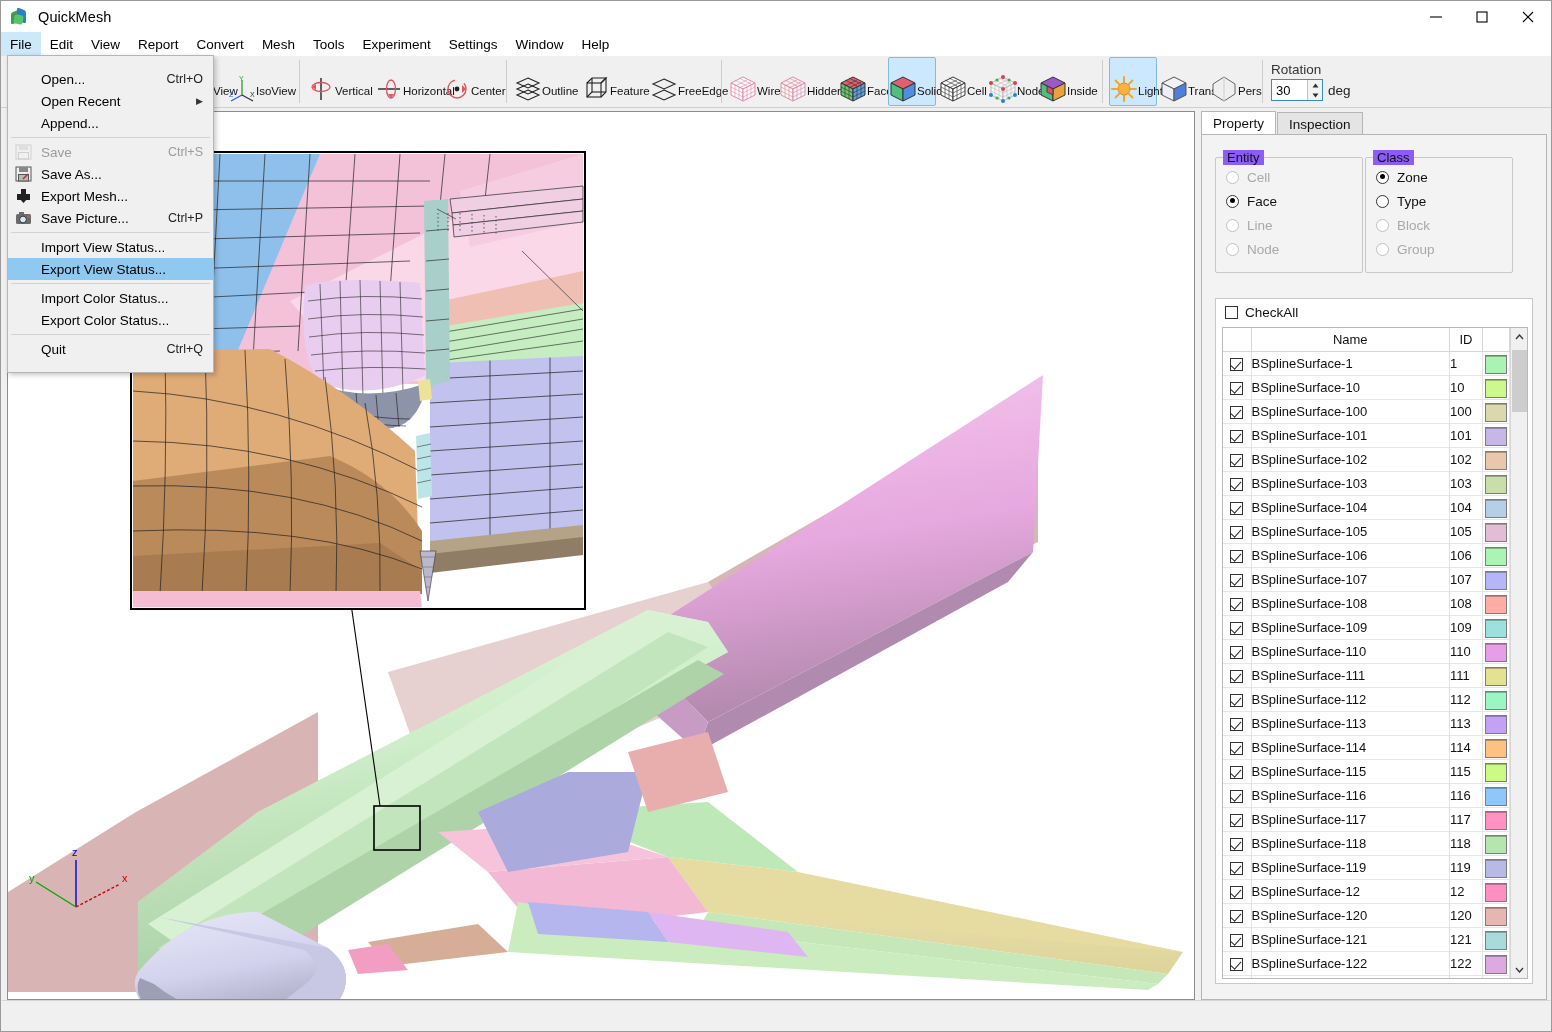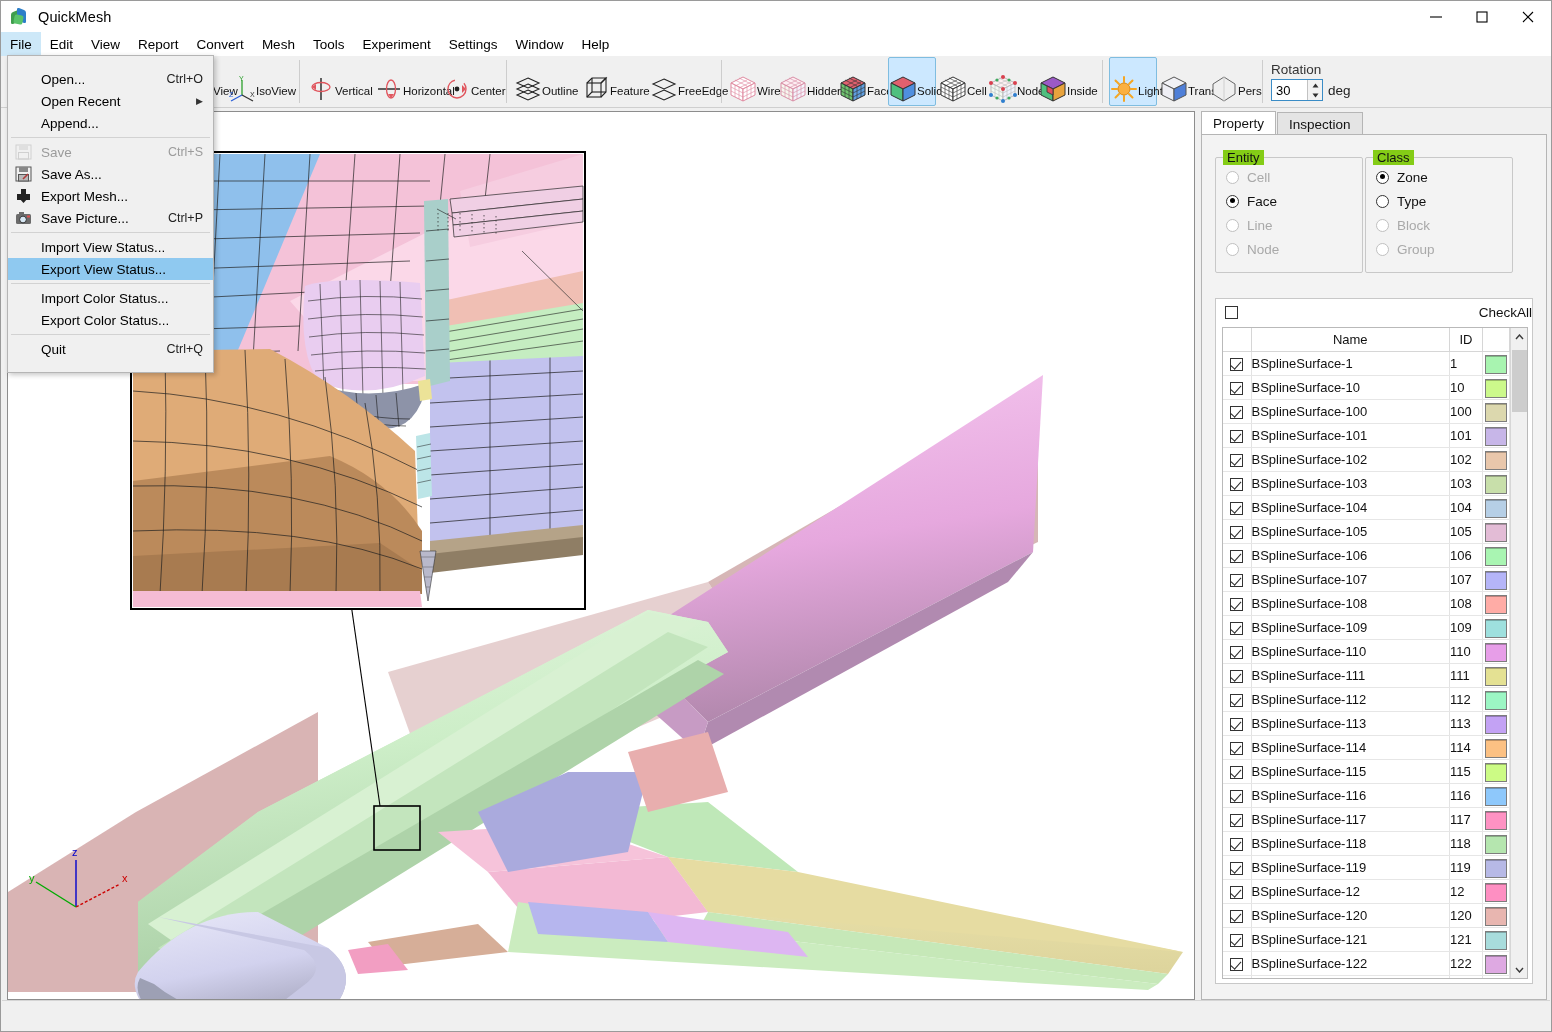--- a/index.html
+++ b/index.html
@@ -137,41 +137,41 @@
   .tab.active { background: #ffffff; height: 24px; border-bottom: 1px solid #fff; }
   #tabpane {
     position:absolute; left:0; top:23px; width: 346px; height: 866px;
     background: #f3f3f3; border: 1px solid #b5b5b5;
   }
 
   .group {
     position: absolute; border: 1px solid #c8c8c8; border-radius: 2px;
   }
   .group > .gtitle {
-    position: absolute; top: -8px; left: 7px; background: #84cc16;
+    position: absolute; top: -8px; left: 7px; background: #8b5cf6;
     padding: 0 4px; font-size: 13px; color: #111;
   }
   .radio-row { display:flex; align-items:center; height: 24px; padding-left: 10px; }
   .radio {
     width: 13px; height: 13px; border-radius: 50%; border: 1.6px solid #333;
     background:#fff; position: relative; margin-right: 8px; flex: none;
   }
   .radio.on::after {
     content:''; position:absolute; left:2.6px; top:2.6px; width:5.4px; height:5.4px;
     border-radius:50%; background:#000;
   }
   .radio.dis { border-color: #c0c0c0; }
   .rlabel { font-size: 13.5px; color:#111; }
   .rlabel.dis { color: #a9a9a9; }
 
   #listbox {
     position: absolute; left: 13px; top: 163px; width: 318px; height: 686px;
     background: #fff; border: 1px solid #c8c8c8;
   }
-  #checkall { display:flex; align-items:center; height: 26px; padding-left: 9px; justify-content: space-between; }
+  #checkall { display:flex; align-items:center; height: 26px; padding-left: 9px; }
   .chk {
     width: 13px; height: 13px; border: 1.4px solid #333; background:#fff;
     margin-right: 7px; position: relative; flex:none;
   }
   .chk.on::after {
     content:''; position:absolute; left:2px; top:0px; width:5px; height:8.5px;
     border: solid #2a2a2a; border-width: 0 1.8px 1.8px 0; transform: rotate(42deg);
   }
   #checkall .lbl { font-size: 13.5px; color:#111; }
 

